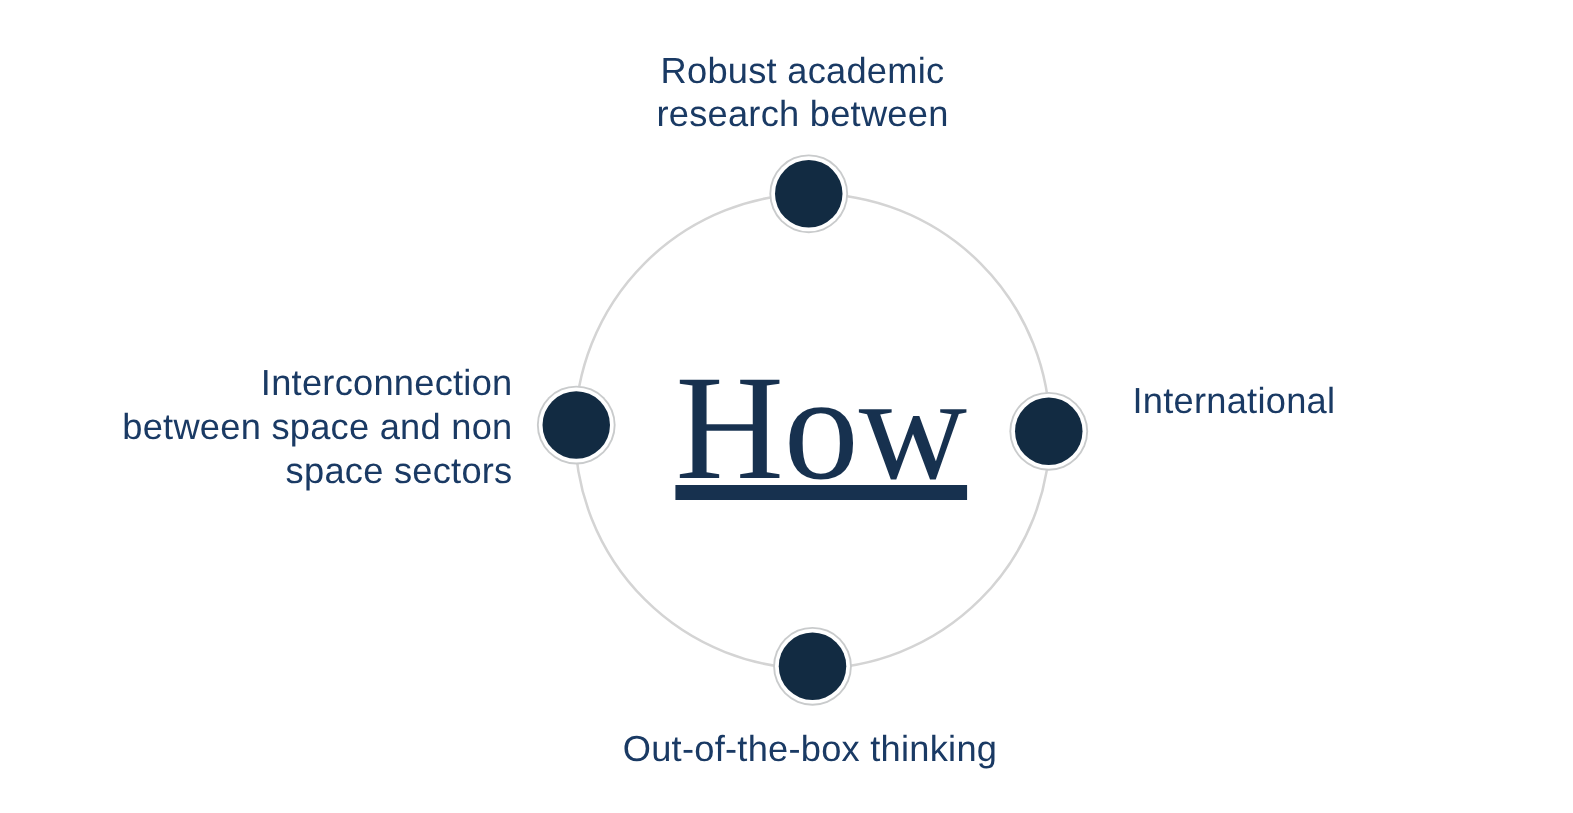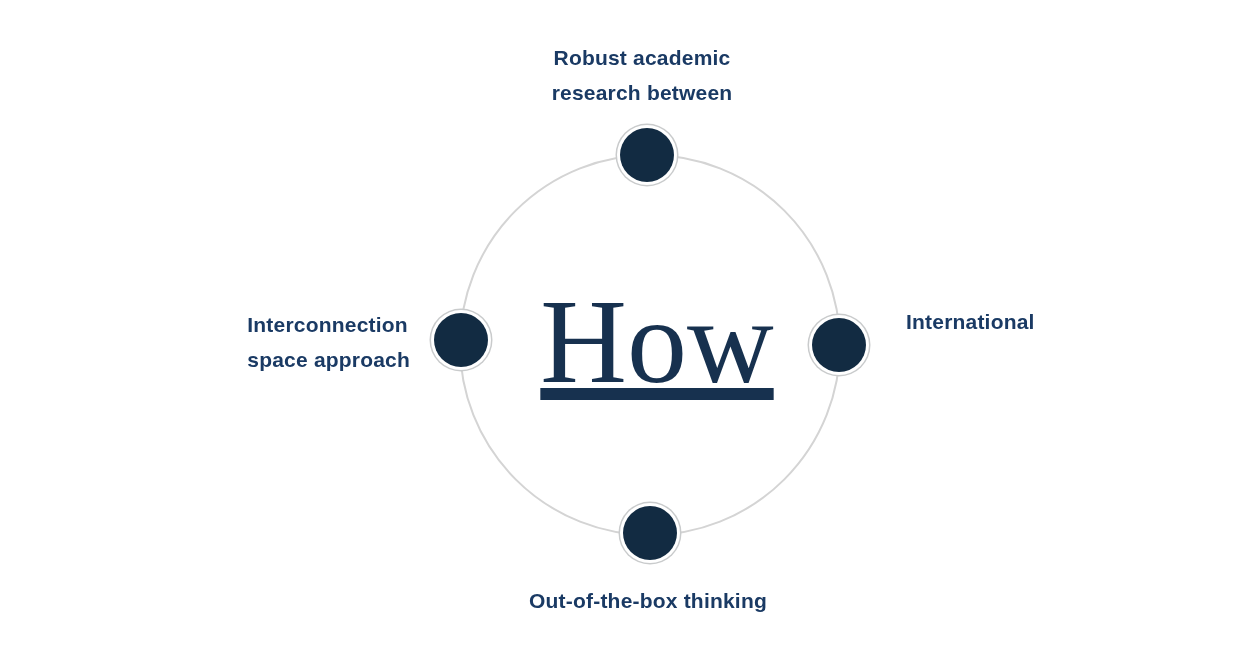--- a/index.html
+++ b/index.html
@@ -46,23 +46,23 @@
     font-family: "Liberation Serif", "DejaVu Serif", serif;
     font-size: 120px;
     line-height: 1;
     font-weight: 400;
     color: var(--center-text, #17314f);
     white-space: nowrap;
     text-decoration: underline;
   }
   .label {
     position: absolute;
-    font-size: 21px;
+    font-size: 29px;
     line-height: 35px;
-    font-weight: 700;
+    font-weight: 400;
     color: var(--label-text, #1a3a64);
     letter-spacing: 0.2px;
   }
   .label .line { white-space: nowrap; }
   .label-top {
     left: 642px;
     top: 40px;
     transform: translateX(-50%);
     text-align: center;
   }
@@ -72,21 +72,22 @@
     text-align: right;
     margin-left: 20px;
   }
   .label-bottom {
     left: 648px;
     top: 583px;
     transform: translateX(-50%);
   }
   .label-left {
     right: 848px;
-    top: 307px;
+    top: 290px;
+    text-align: right;
   }
 </style>
 </head>
 <body>
 
 <div class="canvas">
 
   <div class="orbit"></div>
 
   <div class="node node-top"></div>
@@ -104,16 +105,17 @@
   <div class="label label-right">
     <div class="line">International</div>
   </div>
 
   <div class="label label-bottom">
     <div class="line">Out-of-the-box thinking</div>
   </div>
 
   <div class="label label-left">
     <div class="line">Interconnection</div>
-    <div class="line">space approach</div>
+    <div class="line">between space and non</div>
+    <div class="line">space sectors</div>
   </div>
 
 </div>
 
 </body></html>

